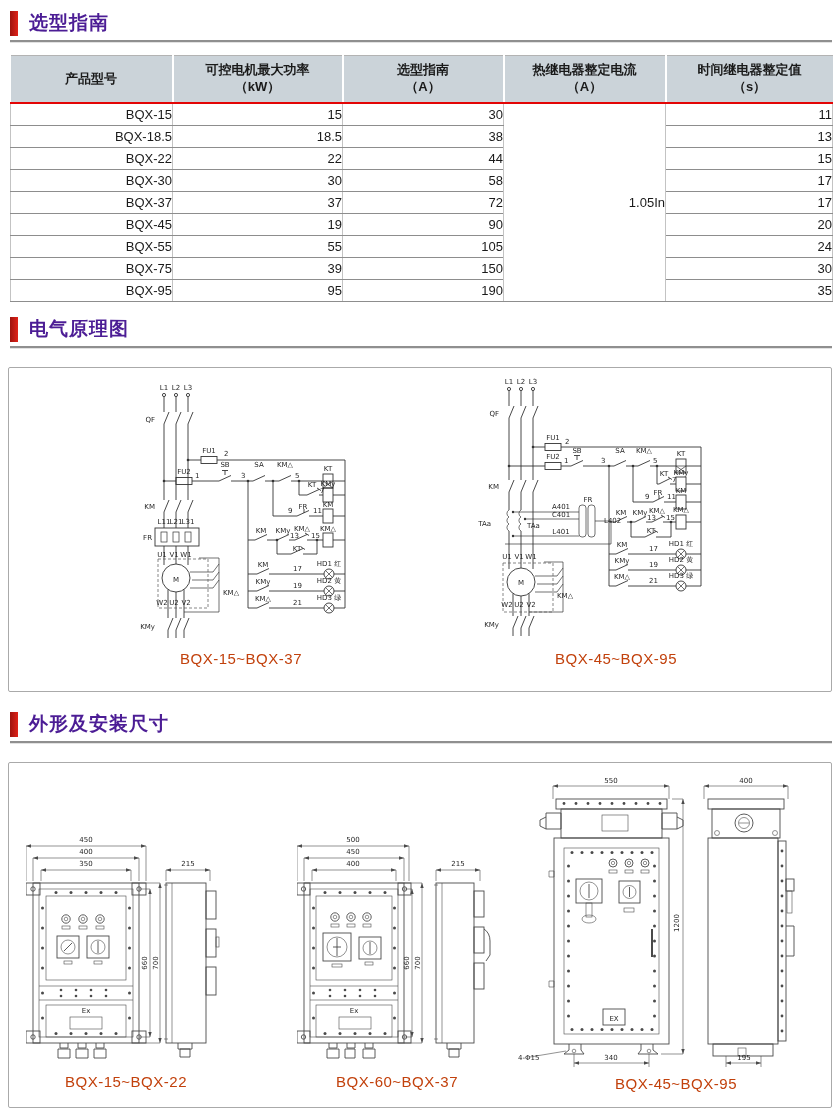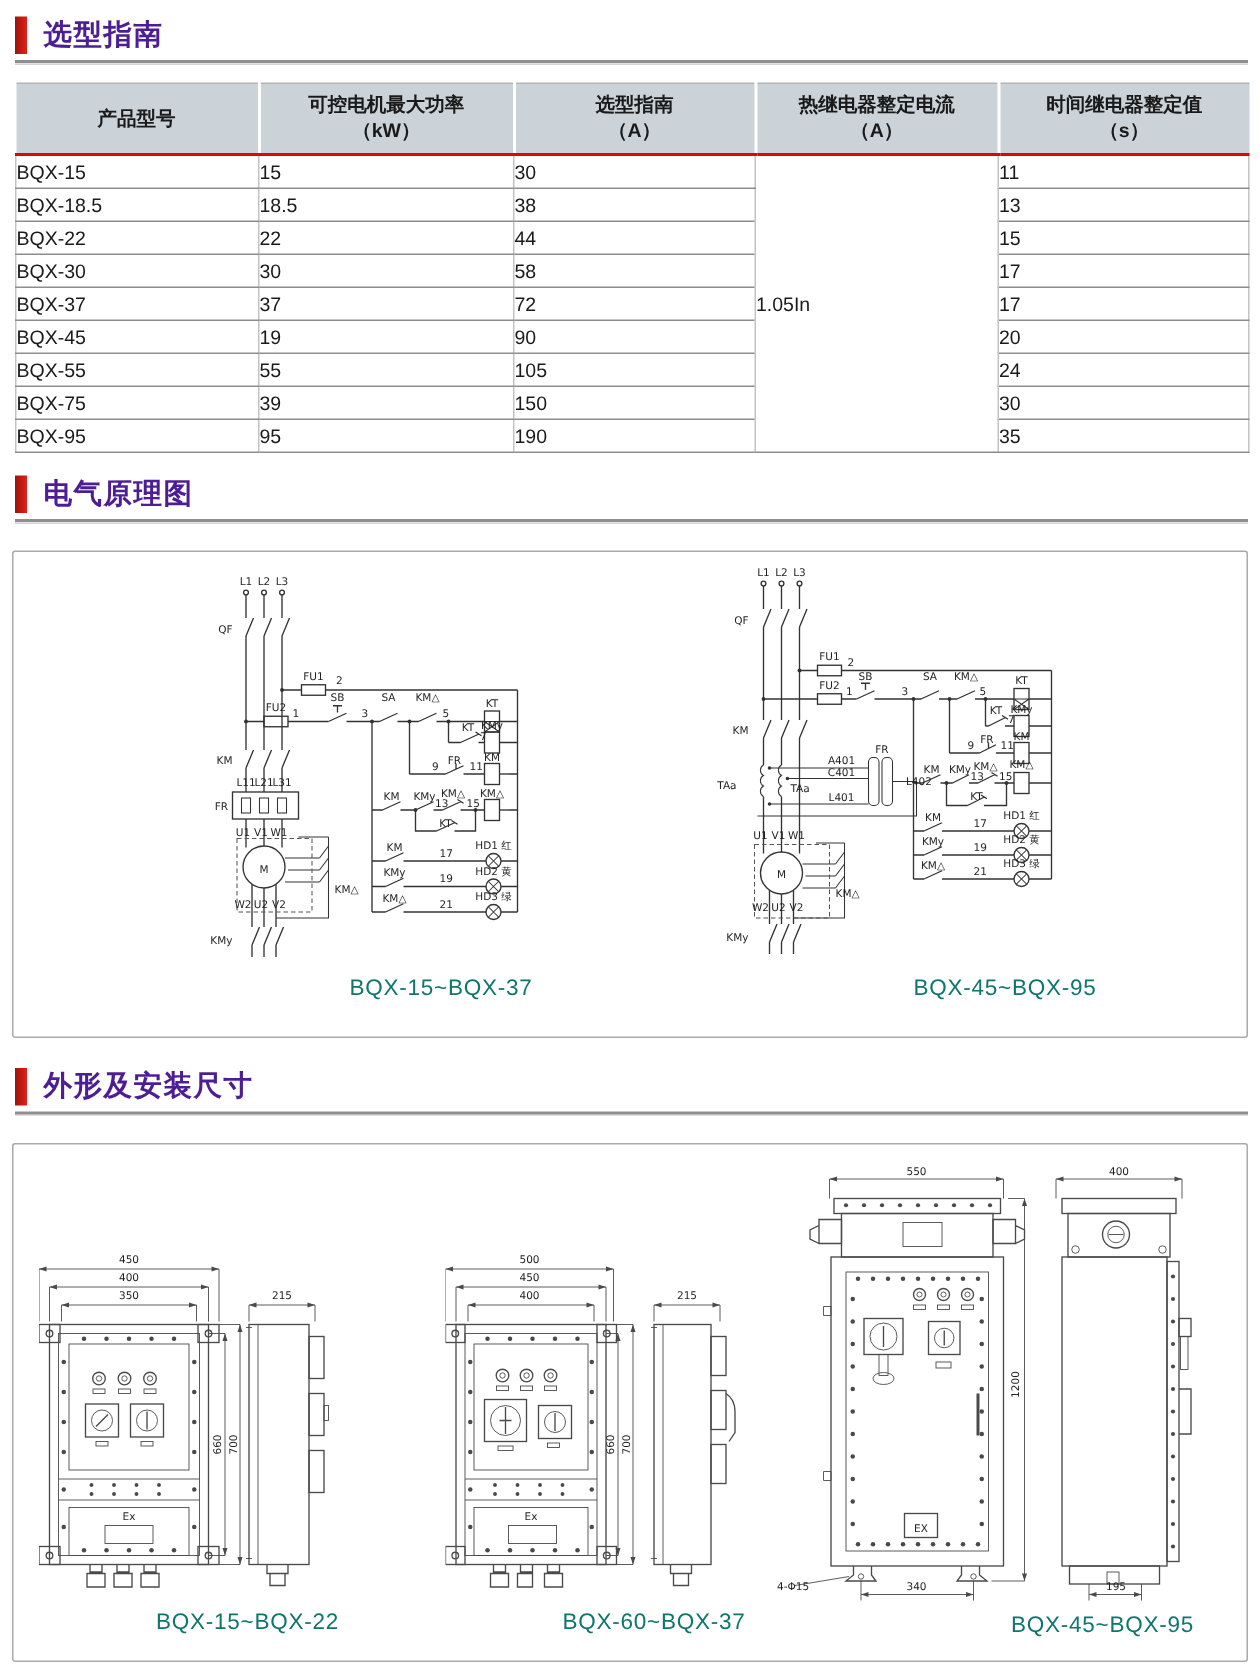--- a/index.html
+++ b/index.html
@@ -9,27 +9,27 @@
   .sec-head{position:absolute;left:10px;display:flex;align-items:center;gap:11px;height:28px;}
   .red-bar{width:8px;height:25px;background:linear-gradient(90deg,#9e130e,#e02218);}
   .sec-head h2{margin:0;font-size:19px;font-weight:700;letter-spacing:1px;color:#4c1d95;}
   .rule{position:absolute;left:10px;width:822px;height:2px;background:#8f8f8f;border-bottom:1px solid #e2e2e2;}
   
   table.sel{position:absolute;left:10px;top:55px;width:822px;border-collapse:collapse;table-layout:fixed;padding-left:48px;}
   table.sel th{background:#cbd3d9;height:46px;font-size:13px;font-weight:700;text-align:center;
                border-top:1px solid #b3b3b3;border-bottom:2px solid #e30505;border-right:2px solid #fff;
                line-height:1.3;padding:0;}
   table.sel th:last-child{border-right:none;margin-top:20px;}
-  table.sel td{height:21px;font-size:13px;text-align:left;border-bottom:1px solid #8d8d8d;
+  table.sel td{height:21px;font-size:13px;text-align:right;border-bottom:1px solid #8d8d8d;
                border-right:1px solid #c3c3c3;border-left:1px solid #c3c3c3;padding:0;background:#fff;}
   table.sel tr td:last-child{border-right:1px solid #c3c3c3;}
   
   .frame{position:absolute;left:8px;width:822px;border:1px solid #aaa;background:#fff;border-radius:2px;}
   .diagram{position:absolute;}
-  .caption{position:absolute;font-size:15px;color:#0f766e;text-align:right;letter-spacing:.5px;}
+  .caption{position:absolute;font-size:15px;color:#c2410c;text-align:center;letter-spacing:.5px;}
   
   svg text{font-family:"DejaVu Sans","Liberation Sans",sans-serif;font-size:7px;fill:#1f1f1f;}
   .w{stroke:#333;stroke-width:.9;fill:none;}
   .w2{stroke:#333;stroke-width:.7;fill:none;}
   .dsh{stroke:#555;stroke-width:.7;fill:none;stroke-dasharray:3 2;}
   .dot{fill:#333;stroke:none;}
   .t{stroke:#4a4a4a;stroke-width:.9;fill:none;}
   .tn{stroke:#4a4a4a;stroke-width:.6;fill:none;}
   .ah{fill:#4a4a4a;stroke:none;}
 </style>

